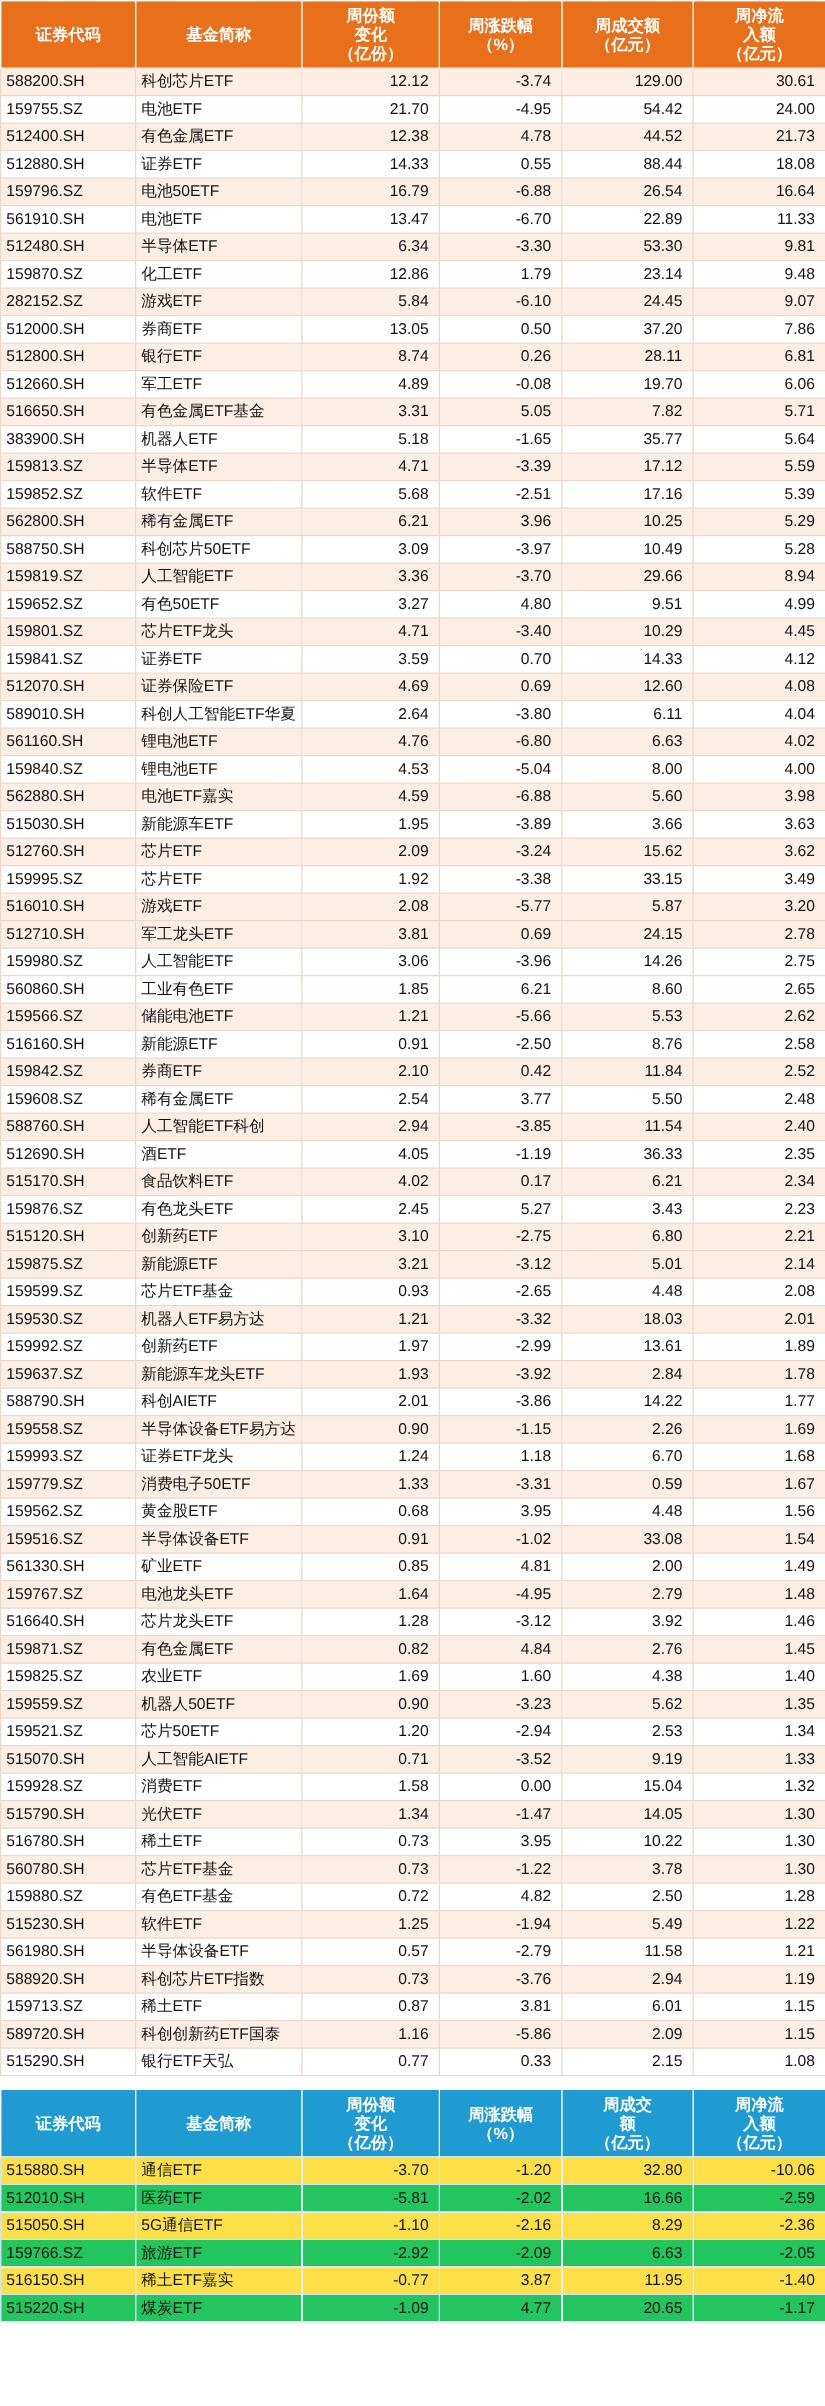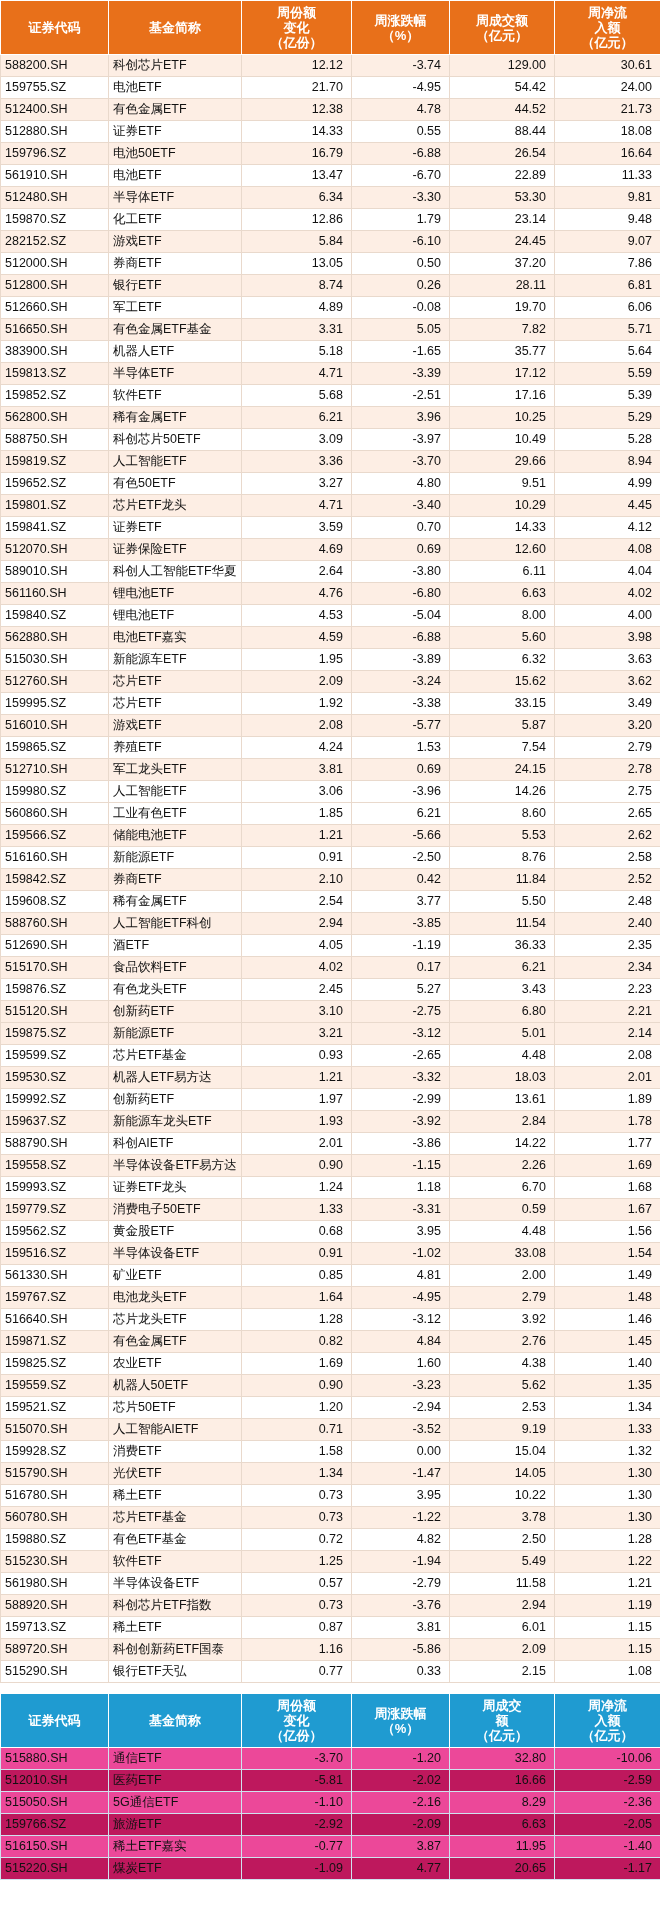--- a/index.html
+++ b/index.html
@@ -21,22 +21,22 @@
     background:#1f9bd1;color:#ffffff;font-weight:bold;font-size:13px;
     border:1px solid #ffffff;padding:4px 2px;line-height:15px;text-align:center;
     vertical-align:middle;
   }
   tbody td{
     font-size:12.5px;border:1px solid #e9d9cc;padding:1px 4px;height:19px;
     line-height:17px;color:#111111;white-space:nowrap;overflow:hidden;
   }
   tbody tr.odd td{background:#fdeee4;}
   tbody tr.even td{background:#ffffff;}
-  tbody.bluebody tr.odd td{background:#ec4899;border-color:#cfe3ef;}
-  tbody.bluebody tr.even td{background:#be185d;border-color:#cfe3ef;}
+  tbody.bluebody tr.odd td{background:#fde047;border-color:#cfe3ef;}
+  tbody.bluebody tr.even td{background:#22c55e;border-color:#cfe3ef;}
   td.code{text-align:left;}
   td.name{text-align:left;}
   td.num{text-align:right;padding-right:8px;}
   .gap{height:10px;background:#ffffff;}
 </style>
 </head>
 <body>
 
 <div class="page">
 
@@ -292,21 +292,21 @@
           <td class="num">4.59</td>
           <td class="num">-6.88</td>
           <td class="num">5.60</td>
           <td class="num">3.98</td>
         </tr>
         <tr class="even">
           <td class="code">515030.SH</td>
           <td class="name">新能源车ETF</td>
           <td class="num">1.95</td>
           <td class="num">-3.89</td>
-          <td class="num">6.32</td>
+          <td class="num">3.66</td>
           <td class="num">3.63</td>
         </tr>
         <tr class="odd">
           <td class="code">512760.SH</td>
           <td class="name">芯片ETF</td>
           <td class="num">2.09</td>
           <td class="num">-3.24</td>
           <td class="num">15.62</td>
           <td class="num">3.62</td>
         </tr>
@@ -318,28 +318,20 @@
           <td class="num">33.15</td>
           <td class="num">3.49</td>
         </tr>
         <tr class="odd">
           <td class="code">516010.SH</td>
           <td class="name">游戏ETF</td>
           <td class="num">2.08</td>
           <td class="num">-5.77</td>
           <td class="num">5.87</td>
           <td class="num">3.20</td>
-        </tr>
-        <tr class="even">
-          <td class="code">159865.SZ</td>
-          <td class="name">养殖ETF</td>
-          <td class="num">4.24</td>
-          <td class="num">1.53</td>
-          <td class="num">7.54</td>
-          <td class="num">2.79</td>
         </tr>
         <tr class="odd">
           <td class="code">512710.SH</td>
           <td class="name">军工龙头ETF</td>
           <td class="num">3.81</td>
           <td class="num">0.69</td>
           <td class="num">24.15</td>
           <td class="num">2.78</td>
         </tr>
         <tr class="even">

